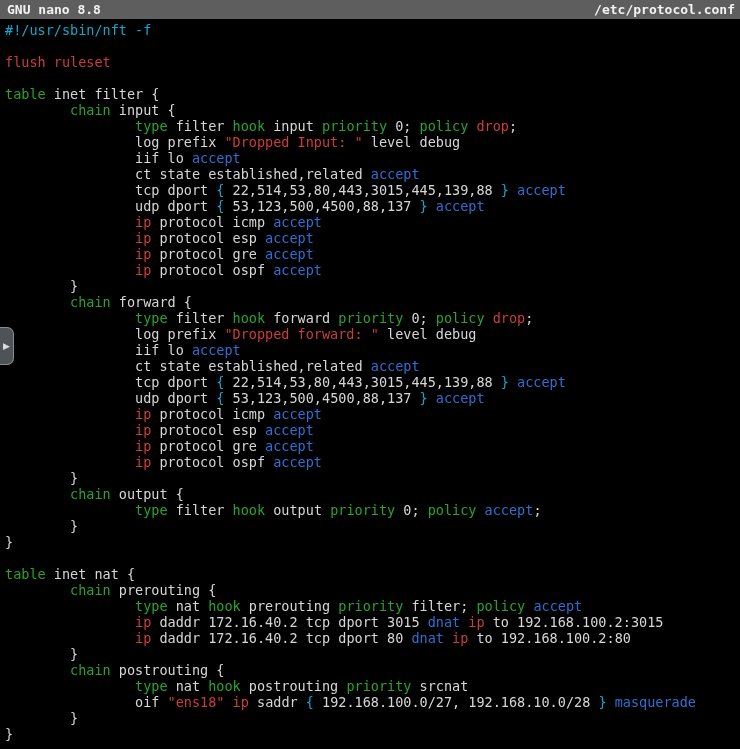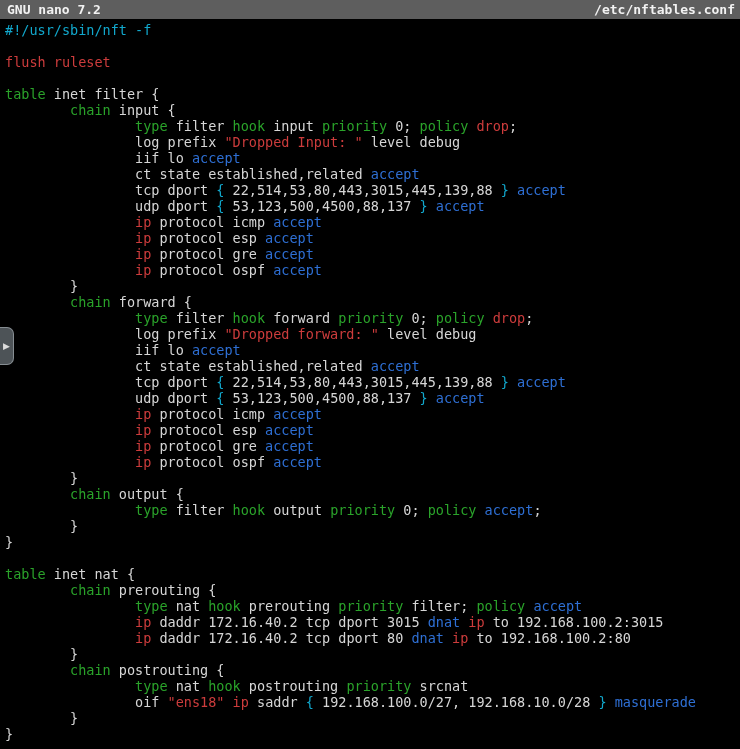--- a/index.html
+++ b/index.html
@@ -46,21 +46,21 @@
     color: #dcdcdc;
     font-size: 9px;
     cursor: pointer;
     font-family: "DejaVu Sans", sans-serif;
   }
 </style>
 </head>
 <body style="background: rgb(0, 0, 0);">
 
 <div class="titlebar" style="background: rgb(94, 94, 94); color: rgb(242, 242, 242);">
-  <span>GNU nano 7.2</span>
-  <span>/etc/nftables.conf</span>
+  <span>GNU nano 8.8</span>
+  <span>/etc/protocol.conf</span>
 </div>
 
 <div class="editor"><div class="line"><span style="color: rgb(17, 168, 205);">#!/usr/sbin/nft -f</span></div><div class="line">&nbsp;</div><div class="line"><span style="color: rgb(205, 60, 60);">flush ruleset</span></div><div class="line">&nbsp;</div><div class="line"><span style="color: rgb(42, 163, 42);">table</span><span style="color: rgb(214, 214, 214);"> inet filter {</span></div><div class="line"><span style="color: rgb(214, 214, 214);">        </span><span style="color: rgb(42, 163, 42);">chain</span><span style="color: rgb(214, 214, 214);"> input {</span></div><div class="line"><span style="color: rgb(214, 214, 214);">                </span><span style="color: rgb(42, 163, 42);">type</span><span style="color: rgb(214, 214, 214);"> filter </span><span style="color: rgb(42, 163, 42);">hook</span><span style="color: rgb(214, 214, 214);"> input </span><span style="color: rgb(42, 163, 42);">priority</span><span style="color: rgb(214, 214, 214);"> 0; </span><span style="color: rgb(42, 163, 42);">policy</span><span style="color: rgb(214, 214, 214);"> </span><span style="color: rgb(205, 60, 60);">drop</span><span style="color: rgb(214, 214, 214);">;</span></div><div class="line"><span style="color: rgb(214, 214, 214);">                log prefix </span><span style="color: rgb(205, 60, 60);">"Dropped Input: "</span><span style="color: rgb(214, 214, 214);"> level debug</span></div><div class="line"><span style="color: rgb(214, 214, 214);">                iif lo </span><span style="color: rgb(46, 111, 212);">accept</span></div><div class="line"><span style="color: rgb(214, 214, 214);">                ct state established,related </span><span style="color: rgb(46, 111, 212);">accept</span></div><div class="line"><span style="color: rgb(214, 214, 214);">                tcp dport </span><span style="color: rgb(17, 168, 205);">{</span><span style="color: rgb(214, 214, 214);"> 22,514,53,80,443,3015,445,139,88 </span><span style="color: rgb(17, 168, 205);">}</span><span style="color: rgb(214, 214, 214);"> </span><span style="color: rgb(46, 111, 212);">accept</span></div><div class="line"><span style="color: rgb(214, 214, 214);">                udp dport </span><span style="color: rgb(17, 168, 205);">{</span><span style="color: rgb(214, 214, 214);"> 53,123,500,4500,88,137 </span><span style="color: rgb(17, 168, 205);">}</span><span style="color: rgb(214, 214, 214);"> </span><span style="color: rgb(46, 111, 212);">accept</span></div><div class="line"><span style="color: rgb(214, 214, 214);">                </span><span style="color: rgb(205, 60, 60);">ip</span><span style="color: rgb(214, 214, 214);"> protocol icmp </span><span style="color: rgb(46, 111, 212);">accept</span></div><div class="line"><span style="color: rgb(214, 214, 214);">                </span><span style="color: rgb(205, 60, 60);">ip</span><span style="color: rgb(214, 214, 214);"> protocol esp </span><span style="color: rgb(46, 111, 212);">accept</span></div><div class="line"><span style="color: rgb(214, 214, 214);">                </span><span style="color: rgb(205, 60, 60);">ip</span><span style="color: rgb(214, 214, 214);"> protocol gre </span><span style="color: rgb(46, 111, 212);">accept</span></div><div class="line"><span style="color: rgb(214, 214, 214);">                </span><span style="color: rgb(205, 60, 60);">ip</span><span style="color: rgb(214, 214, 214);"> protocol ospf </span><span style="color: rgb(46, 111, 212);">accept</span></div><div class="line"><span style="color: rgb(214, 214, 214);">        }</span></div><div class="line"><span style="color: rgb(214, 214, 214);">        </span><span style="color: rgb(42, 163, 42);">chain</span><span style="color: rgb(214, 214, 214);"> forward {</span></div><div class="line"><span style="color: rgb(214, 214, 214);">                </span><span style="color: rgb(42, 163, 42);">type</span><span style="color: rgb(214, 214, 214);"> filter </span><span style="color: rgb(42, 163, 42);">hook</span><span style="color: rgb(214, 214, 214);"> forward </span><span style="color: rgb(42, 163, 42);">priority</span><span style="color: rgb(214, 214, 214);"> 0; </span><span style="color: rgb(42, 163, 42);">policy</span><span style="color: rgb(214, 214, 214);"> </span><span style="color: rgb(205, 60, 60);">drop</span><span style="color: rgb(214, 214, 214);">;</span></div><div class="line"><span style="color: rgb(214, 214, 214);">                log prefix </span><span style="color: rgb(205, 60, 60);">"Dropped forward: "</span><span style="color: rgb(214, 214, 214);"> level debug</span></div><div class="line"><span style="color: rgb(214, 214, 214);">                iif lo </span><span style="color: rgb(46, 111, 212);">accept</span></div><div class="line"><span style="color: rgb(214, 214, 214);">                ct state established,related </span><span style="color: rgb(46, 111, 212);">accept</span></div><div class="line"><span style="color: rgb(214, 214, 214);">                tcp dport </span><span style="color: rgb(17, 168, 205);">{</span><span style="color: rgb(214, 214, 214);"> 22,514,53,80,443,3015,445,139,88 </span><span style="color: rgb(17, 168, 205);">}</span><span style="color: rgb(214, 214, 214);"> </span><span style="color: rgb(46, 111, 212);">accept</span></div><div class="line"><span style="color: rgb(214, 214, 214);">                udp dport </span><span style="color: rgb(17, 168, 205);">{</span><span style="color: rgb(214, 214, 214);"> 53,123,500,4500,88,137 </span><span style="color: rgb(17, 168, 205);">}</span><span style="color: rgb(214, 214, 214);"> </span><span style="color: rgb(46, 111, 212);">accept</span></div><div class="line"><span style="color: rgb(214, 214, 214);">                </span><span style="color: rgb(205, 60, 60);">ip</span><span style="color: rgb(214, 214, 214);"> protocol icmp </span><span style="color: rgb(46, 111, 212);">accept</span></div><div class="line"><span style="color: rgb(214, 214, 214);">                </span><span style="color: rgb(205, 60, 60);">ip</span><span style="color: rgb(214, 214, 214);"> protocol esp </span><span style="color: rgb(46, 111, 212);">accept</span></div><div class="line"><span style="color: rgb(214, 214, 214);">                </span><span style="color: rgb(205, 60, 60);">ip</span><span style="color: rgb(214, 214, 214);"> protocol gre </span><span style="color: rgb(46, 111, 212);">accept</span></div><div class="line"><span style="color: rgb(214, 214, 214);">                </span><span style="color: rgb(205, 60, 60);">ip</span><span style="color: rgb(214, 214, 214);"> protocol ospf </span><span style="color: rgb(46, 111, 212);">accept</span></div><div class="line"><span style="color: rgb(214, 214, 214);">        }</span></div><div class="line"><span style="color: rgb(214, 214, 214);">        </span><span style="color: rgb(42, 163, 42);">chain</span><span style="color: rgb(214, 214, 214);"> output {</span></div><div class="line"><span style="color: rgb(214, 214, 214);">                </span><span style="color: rgb(42, 163, 42);">type</span><span style="color: rgb(214, 214, 214);"> filter </span><span style="color: rgb(42, 163, 42);">hook</span><span style="color: rgb(214, 214, 214);"> output </span><span style="color: rgb(42, 163, 42);">priority</span><span style="color: rgb(214, 214, 214);"> 0; </span><span style="color: rgb(42, 163, 42);">policy</span><span style="color: rgb(214, 214, 214);"> </span><span style="color: rgb(46, 111, 212);">accept</span><span style="color: rgb(214, 214, 214);">;</span></div><div class="line"><span style="color: rgb(214, 214, 214);">        }</span></div><div class="line"><span style="color: rgb(214, 214, 214);">}</span></div><div class="line">&nbsp;</div><div class="line"><span style="color: rgb(42, 163, 42);">table</span><span style="color: rgb(214, 214, 214);"> inet nat {</span></div><div class="line"><span style="color: rgb(214, 214, 214);">        </span><span style="color: rgb(42, 163, 42);">chain</span><span style="color: rgb(214, 214, 214);"> prerouting {</span></div><div class="line"><span style="color: rgb(214, 214, 214);">                </span><span style="color: rgb(42, 163, 42);">type</span><span style="color: rgb(214, 214, 214);"> nat </span><span style="color: rgb(42, 163, 42);">hook</span><span style="color: rgb(214, 214, 214);"> prerouting </span><span style="color: rgb(42, 163, 42);">priority</span><span style="color: rgb(214, 214, 214);"> filter; </span><span style="color: rgb(42, 163, 42);">policy</span><span style="color: rgb(214, 214, 214);"> </span><span style="color: rgb(46, 111, 212);">accept</span></div><div class="line"><span style="color: rgb(214, 214, 214);">                </span><span style="color: rgb(205, 60, 60);">ip</span><span style="color: rgb(214, 214, 214);"> daddr 172.16.40.2 tcp dport 3015 </span><span style="color: rgb(46, 111, 212);">dnat</span><span style="color: rgb(214, 214, 214);"> </span><span style="color: rgb(205, 60, 60);">ip</span><span style="color: rgb(214, 214, 214);"> to 192.168.100.2:3015</span></div><div class="line"><span style="color: rgb(214, 214, 214);">                </span><span style="color: rgb(205, 60, 60);">ip</span><span style="color: rgb(214, 214, 214);"> daddr 172.16.40.2 tcp dport 80 </span><span style="color: rgb(46, 111, 212);">dnat</span><span style="color: rgb(214, 214, 214);"> </span><span style="color: rgb(205, 60, 60);">ip</span><span style="color: rgb(214, 214, 214);"> to 192.168.100.2:80</span></div><div class="line"><span style="color: rgb(214, 214, 214);">        }</span></div><div class="line"><span style="color: rgb(214, 214, 214);">        </span><span style="color: rgb(42, 163, 42);">chain</span><span style="color: rgb(214, 214, 214);"> postrouting {</span></div><div class="line"><span style="color: rgb(214, 214, 214);">                </span><span style="color: rgb(42, 163, 42);">type</span><span style="color: rgb(214, 214, 214);"> nat </span><span style="color: rgb(42, 163, 42);">hook</span><span style="color: rgb(214, 214, 214);"> postrouting </span><span style="color: rgb(42, 163, 42);">priority</span><span style="color: rgb(214, 214, 214);"> srcnat</span></div><div class="line"><span style="color: rgb(214, 214, 214);">                oif </span><span style="color: rgb(205, 60, 60);">"ens18"</span><span style="color: rgb(214, 214, 214);"> </span><span style="color: rgb(205, 60, 60);">ip</span><span style="color: rgb(214, 214, 214);"> saddr </span><span style="color: rgb(17, 168, 205);">{</span><span style="color: rgb(214, 214, 214);"> 192.168.100.0/27, 192.168.10.0/28 </span><span style="color: rgb(17, 168, 205);">}</span><span style="color: rgb(214, 214, 214);"> </span><span style="color: rgb(46, 111, 212);">masquerade</span></div><div class="line"><span style="color: rgb(214, 214, 214);">        }</span></div><div class="line"><span style="color: rgb(214, 214, 214);">}</span></div></div>
 
 <div class="handle">
   <span>▶</span>
 </div>
 
 </body></html>

